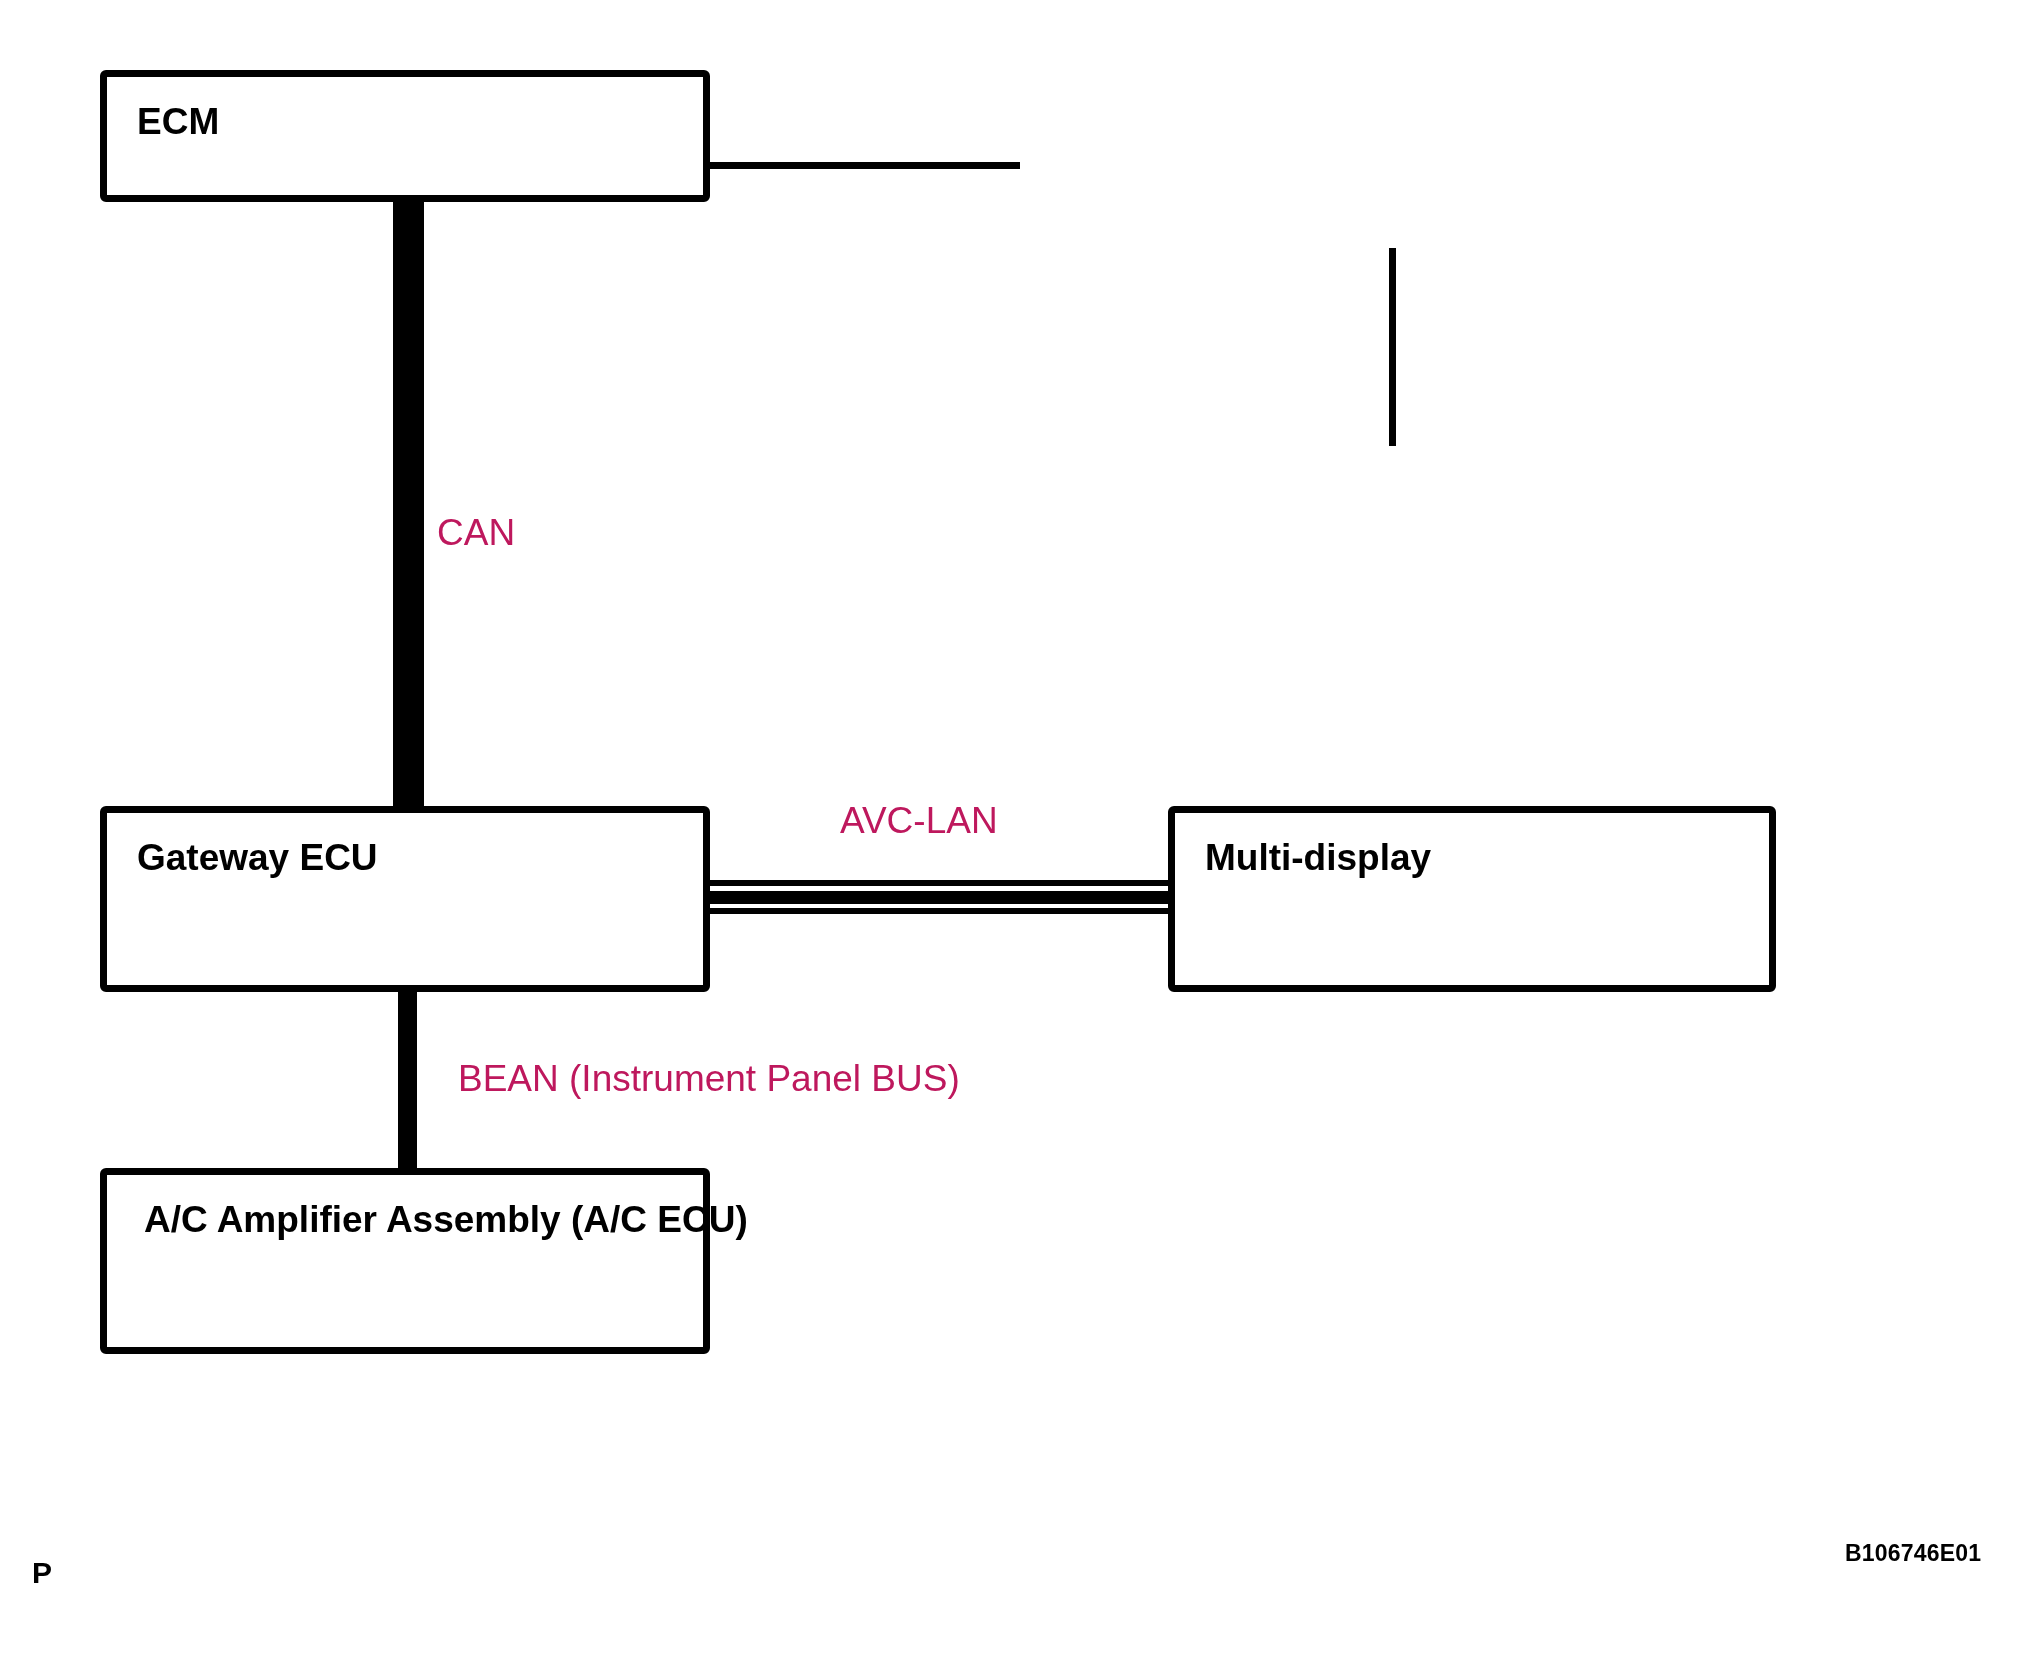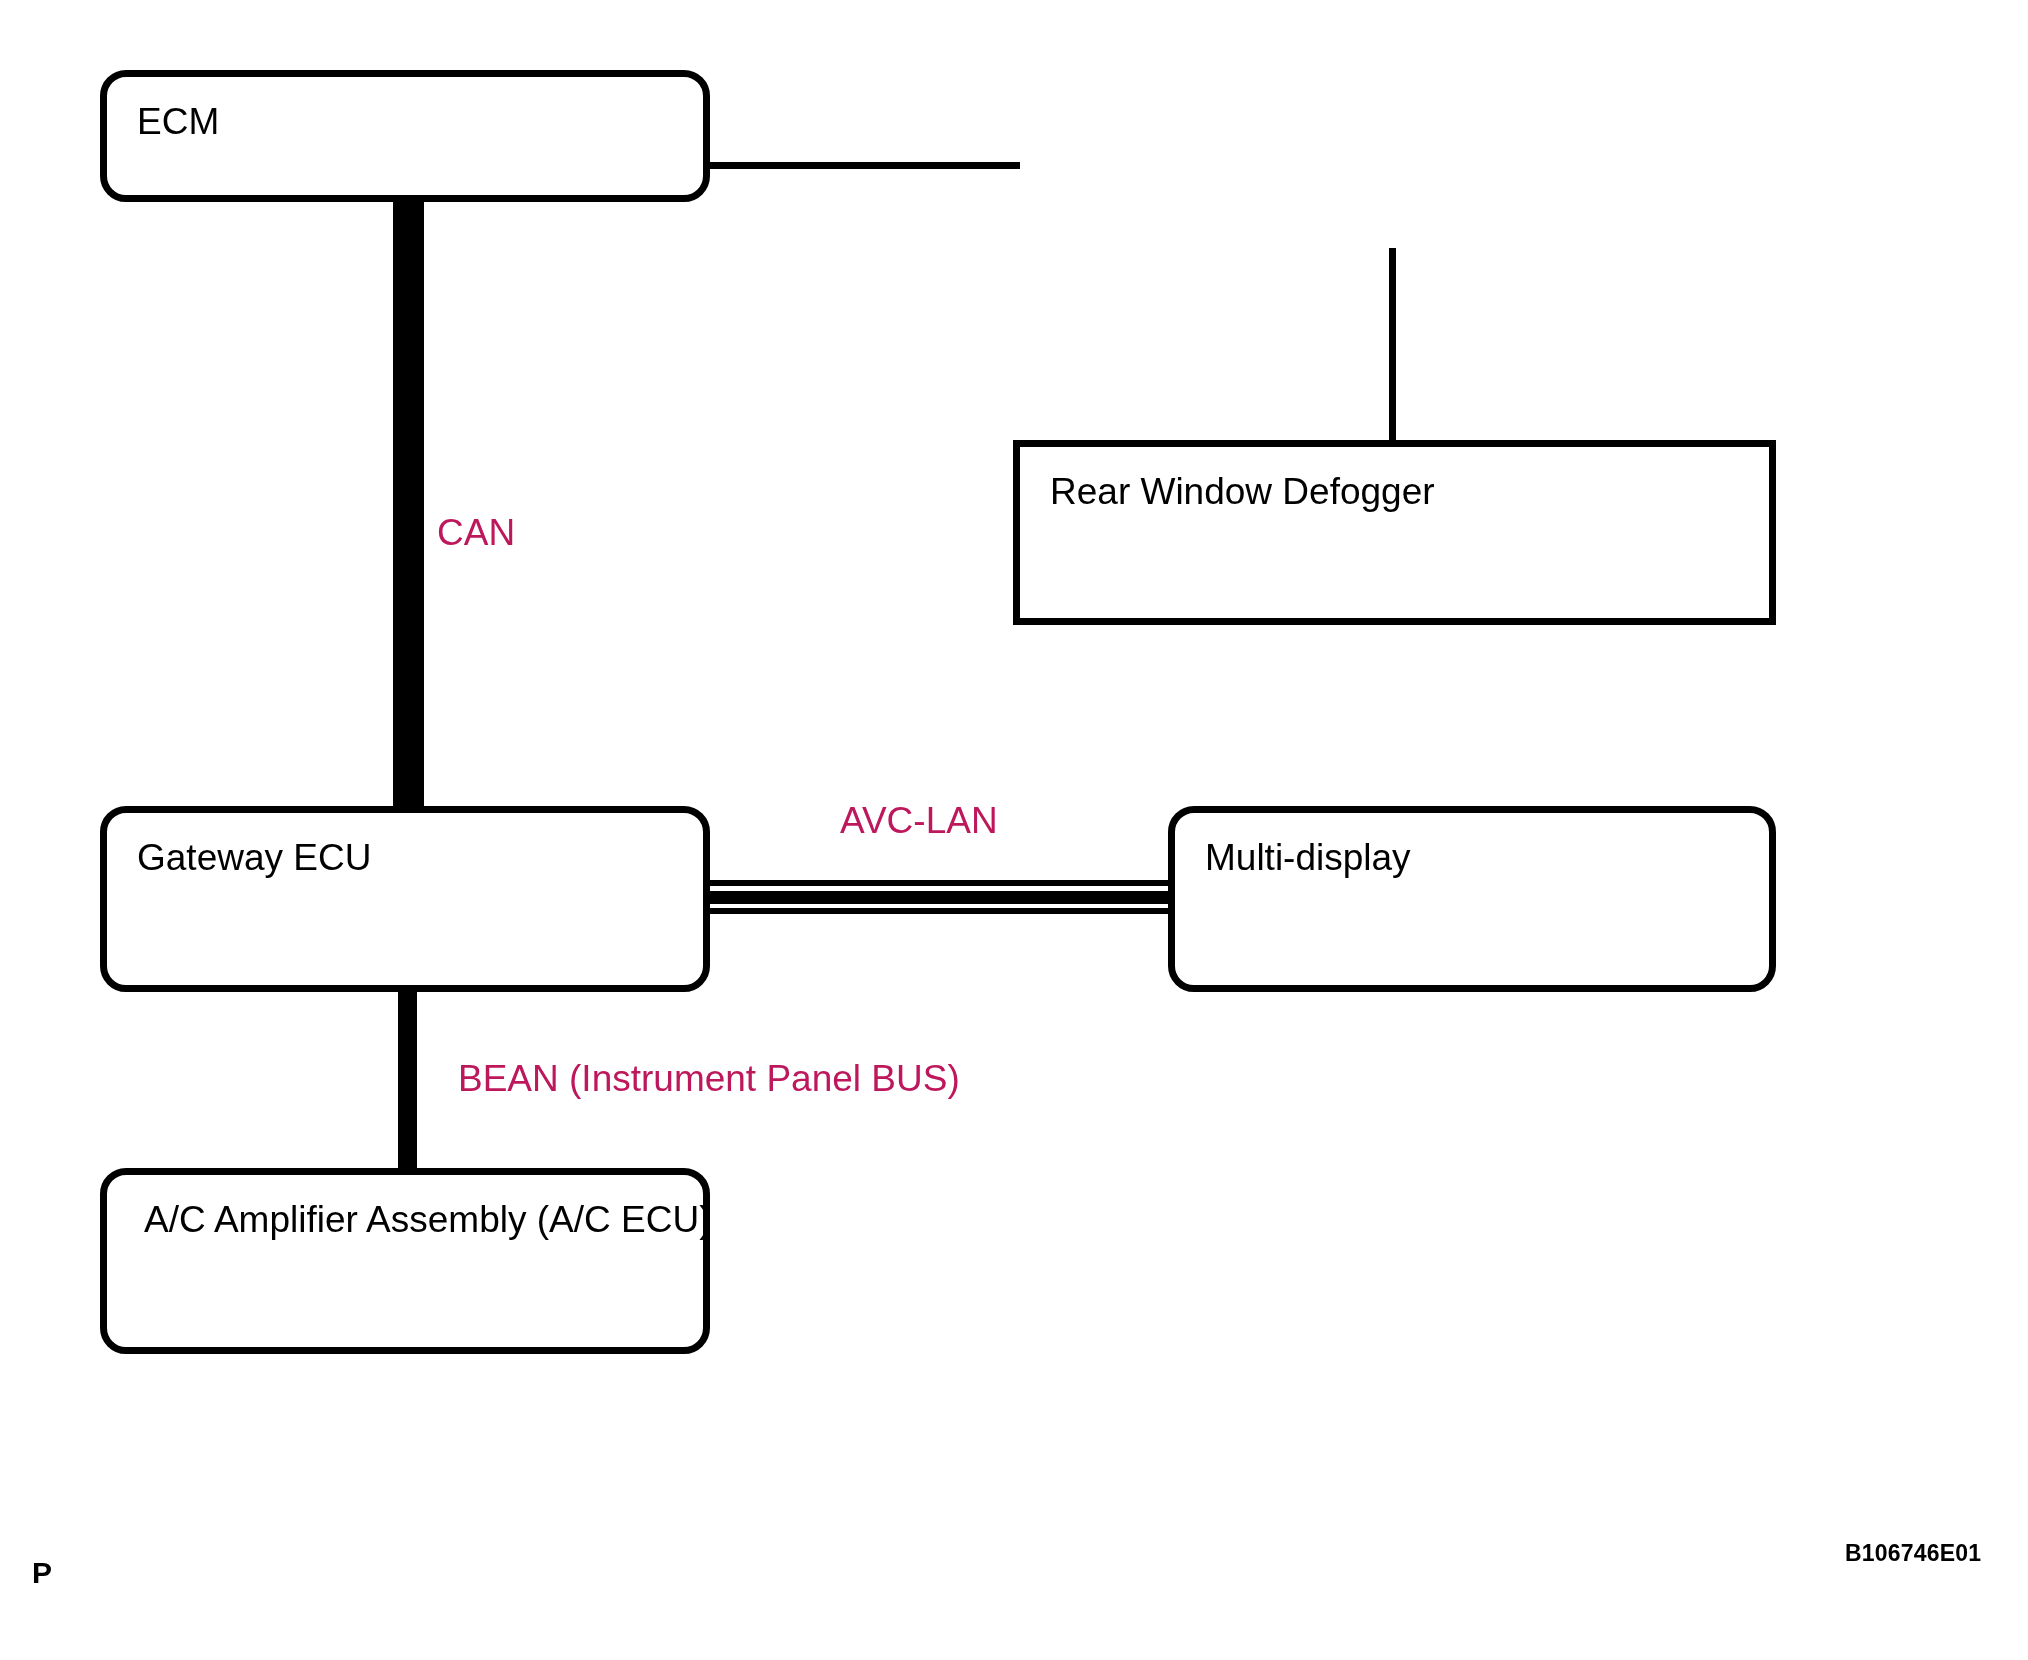--- a/index.html
+++ b/index.html
@@ -20,21 +20,22 @@
 
   
   .node {
     position: absolute;
     box-sizing: border-box;
     border: 7px solid #000000;
     background: #ffffff;
     z-index: 5;
   }
   .node.rounded {
-    border-radius: 26px;
+    border-radius: 6px;
+    font-weight: bold;
   }
   .node.sharp {
     border-radius: 0;
   }
   .node-label {
     position: absolute;
     left: 30px;
     top: 26px;
     font-size: 37px;
     line-height: 1.05;
@@ -125,23 +126,20 @@
     <div class="thin" style="top:0px;"></div>
     <div class="thick" style="top:11px;"></div>
     <div class="thin" style="top:28px;"></div>
   </div>
 
   <div class="node rounded" style="left:100px; top:70px; width:610px; height:132px;">
     <span class="node-label">ECM</span>
   </div>
 
 
-  <div class="node sharp" style="left:1013px; top:440px; width:763px; height:185px;">
-    <span class="node-label">Rear Window Defogger</span>
-  </div>
 
   <div class="node rounded" style="left:100px; top:806px; width:610px; height:186px;">
     <span class="node-label">Gateway ECU</span>
   </div>
 
   <div class="node rounded" style="left:1168px; top:806px; width:608px; height:186px;">
     <span class="node-label">Multi-display</span>
   </div>
 
   <div class="node rounded" style="left:100px; top:1168px; width:610px; height:186px;">

